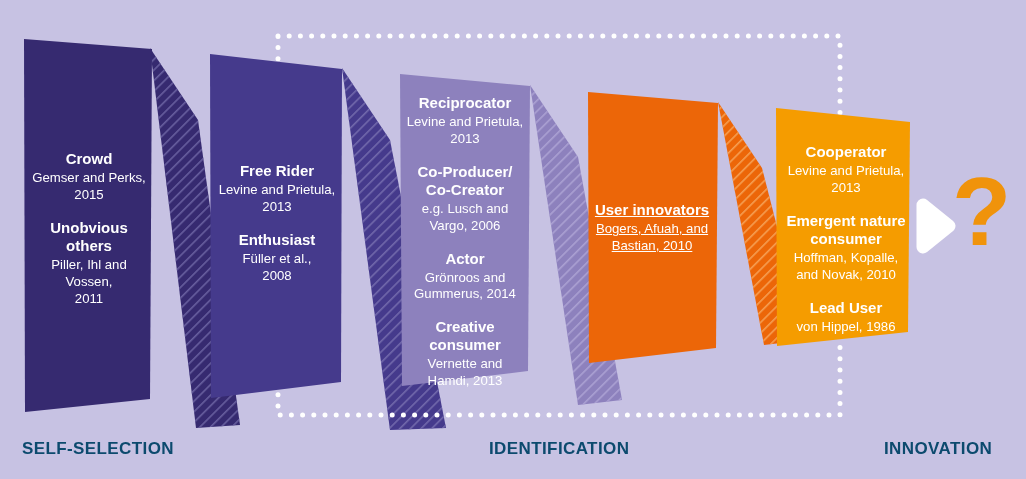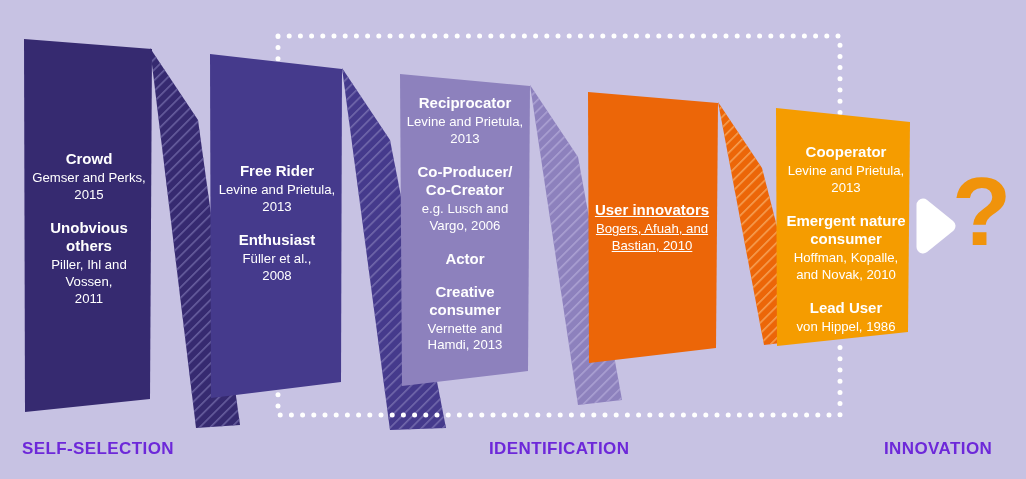--- a/index.html
+++ b/index.html
@@ -35,21 +35,21 @@
 
   .block-1 { left: 28px;  top: 150px; width: 122px; }
   .block-2 { left: 213px; top: 162px; width: 128px; }
   .block-3 { left: 400px; top: 94px;  width: 130px; }
   .block-4 { left: 584px; top: 201px; width: 136px; text-decoration: underline; }
   .block-5 { left: 778px; top: 143px; width: 136px; }
 
   .phase-label {
     position: absolute;
     top: 439px;
-    color: #6d28d9;
+    color: #0c4a6e;
     font-weight: bold;
     font-size: 17px;
     letter-spacing: 0.4px;
     z-index: 3;
   }
   .phase-1 { left: 22px; }
   .phase-2 { left: 489px; }
   .phase-3 { left: 884px; }
 
   .question-mark {
@@ -145,20 +145,22 @@
 2013</div>
       </div>
       <div class="entry">
         <div class="entry-title">Co-Producer/
 Co-Creator</div>
         <div class="entry-citation">e.g. Lusch and
 Vargo, 2006</div>
       </div>
       <div class="entry">
         <div class="entry-title">Actor</div>
+        <div class="entry-citation">Grönroos and
+Gummerus, 2014</div>
       </div>
       <div class="entry">
         <div class="entry-title">Creative
 consumer</div>
         <div class="entry-citation">Vernette and
 Hamdi, 2013</div>
       </div>
     </div>
   <div class="stage-block block-4">
       <div class="entry">

